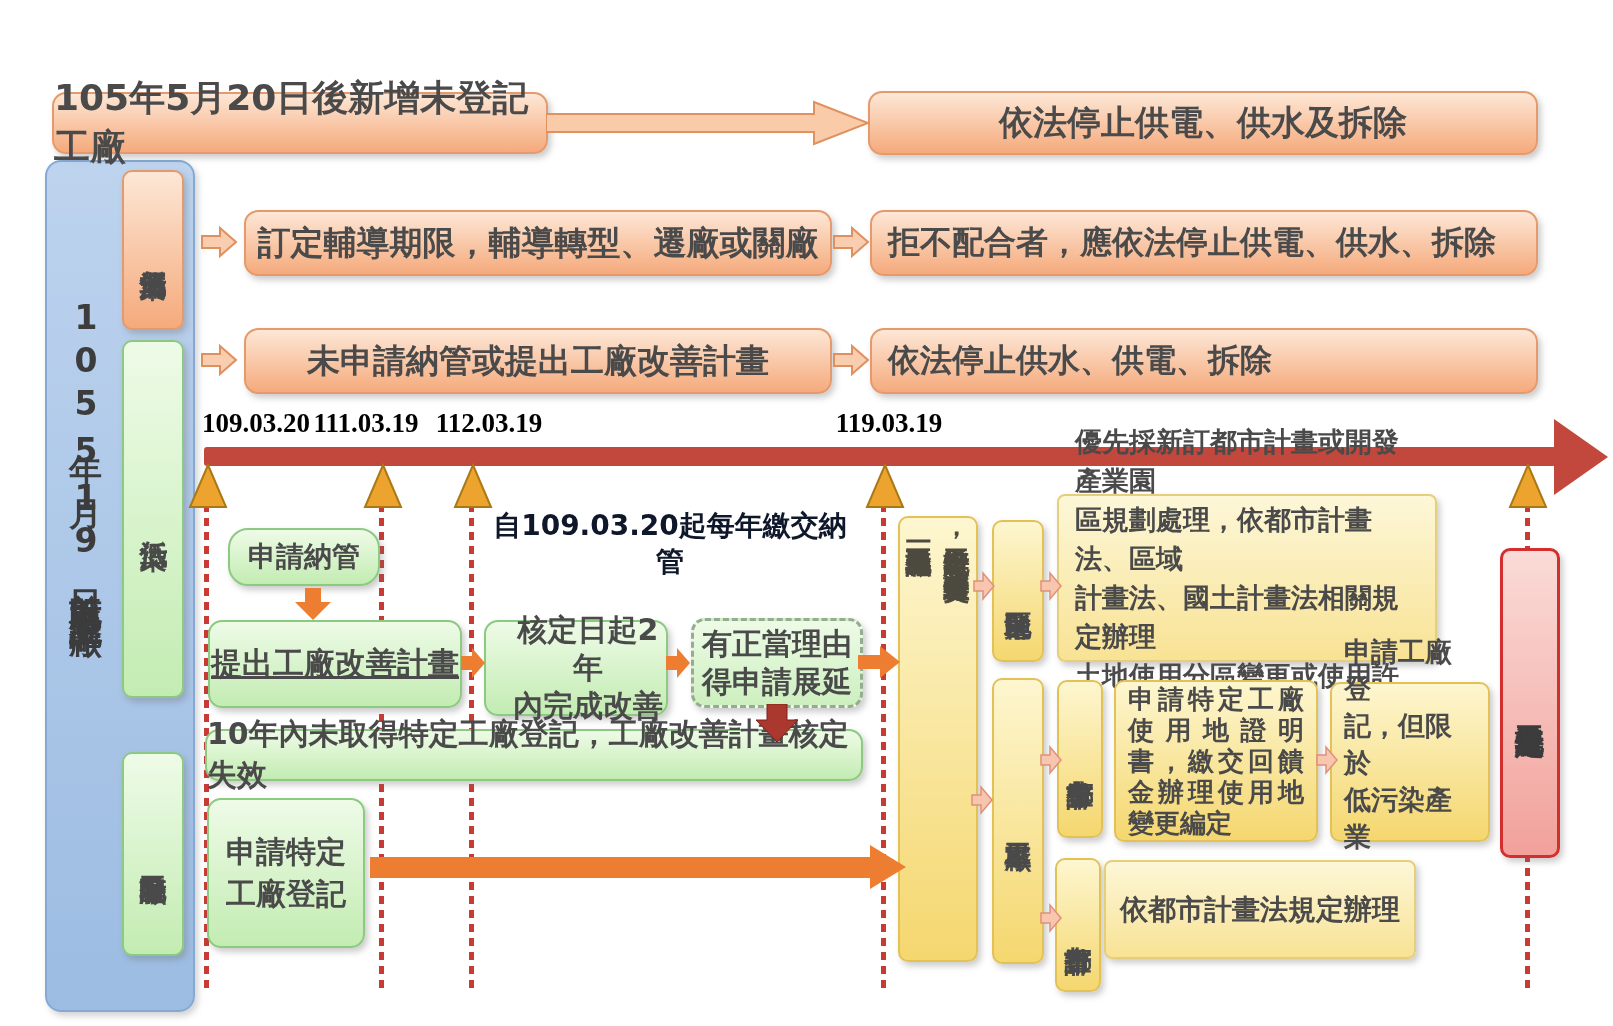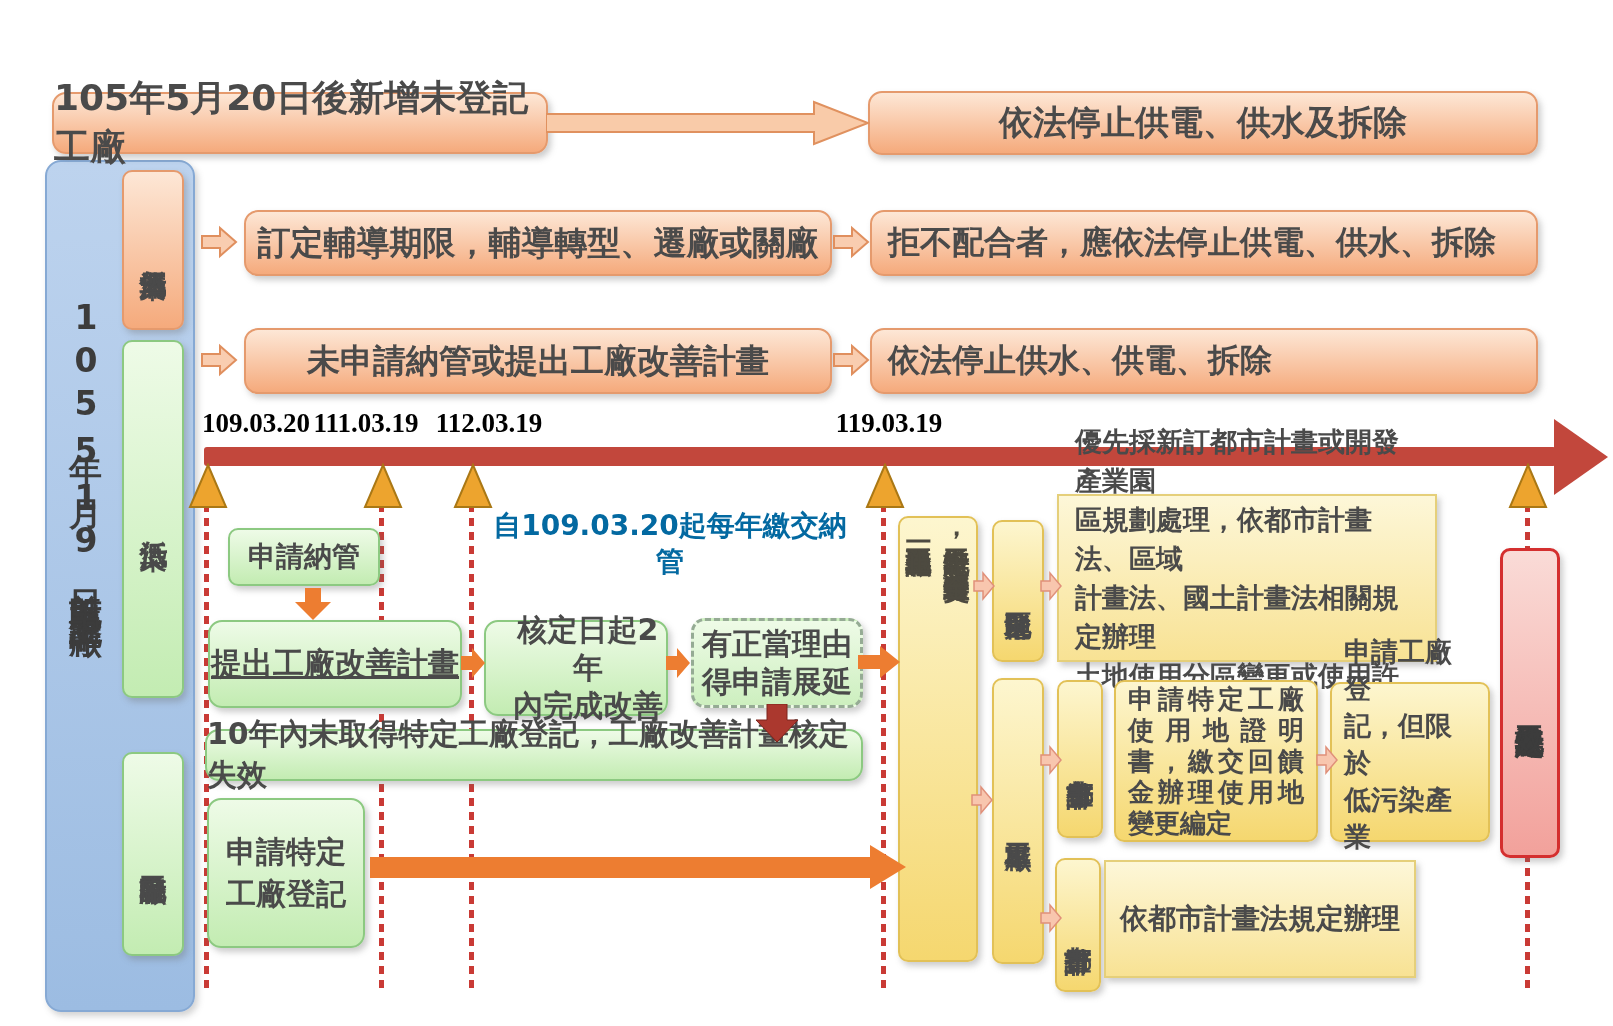--- a/index.html
+++ b/index.html
@@ -5,33 +5,33 @@
   html,body{margin:0;padding:0;background:#ffffff;}
   #stage{position:relative;width:1613px;height:1026px;background:#ffffff;overflow:hidden;
          font-family:"DejaVu Sans",sans-serif;color:#4a4a4a;}
   .abs{position:absolute;box-sizing:border-box;}
   .box{position:absolute;box-sizing:border-box;display:flex;align-items:center;justify-content:center;
        font-weight:bold;color:#4a4a4a;border-radius:14px;box-shadow:3px 4px 6px rgba(110,110,110,.35);z-index:2;}
   .peach{background:linear-gradient(#fde7d6,#f5aa7c);border:2px solid #e59a6d;}
   .green{background:linear-gradient(#eefbe7,#c3ecb2);border:2px solid #8cc981;}
   .green-dashed{background:linear-gradient(#eefbe7,#cdefbf);border:3px dashed #95ab94;}
   .yellow{background:linear-gradient(#fdf6cf,#f5d76f);border:2px solid #e2c157;border-radius:10px;}
-  .yellow-pale{background:linear-gradient(#fdf7d8,#f8e294);border:2px solid #e5cf7a;border-radius:0;}
+  .yellow-pale{background:linear-gradient(#fdf7d8,#f8e294);border:2px solid #e5cf7a;border-radius:8px;}
   .bluebar{background:linear-gradient(#bdd3ee,#9cbce2);border:2px solid #86a9d4;border-radius:16px;
            box-shadow:3px 4px 6px rgba(110,110,110,.3);z-index:1;}
   .pinkbox{background:linear-gradient(#fadbd7,#f2a19b);border:3px solid #d42f2f;border-radius:10px;}
   .vtext{writing-mode:vertical-rl;text-orientation:upright;}
   .leftalign{justify-content:flex-start;padding-left:16px;}
   .tl-date{position:absolute;top:408px;transform:translateX(-50%);font-family:"Liberation Serif",serif;
            font-weight:bold;font-size:27px;color:#000000;white-space:nowrap;z-index:2;}
   .vline{position:absolute;top:504px;width:5px;height:486px;z-index:1;
          background:repeating-linear-gradient(to bottom,#c93a35 0 8px,rgba(0,0,0,0) 8px 14px);}
   .arrow{position:absolute;z-index:3;}
   .note{position:absolute;left:488px;top:508px;width:364px;text-align:center;font-weight:bold;
-        font-size:28px;line-height:36px;color:#0369a1;z-index:2;}
+        font-size:28px;line-height:36px;color:#0f172a;z-index:2;}
   .multiline{flex-direction:column;align-items:stretch;justify-content:center;}
   .jline{text-align:justify;text-align-last:justify;}
   .redbar{position:absolute;left:204px;top:447px;width:1352px;height:19px;background:#c2473c;border-radius:3px;z-index:2;}
   .redhead{position:absolute;left:1554px;top:419px;width:0;height:0;border-left:54px solid #c2473c;
            border-top:38px solid transparent;border-bottom:38px solid transparent;z-index:2;}
 </style>
 </head>
 <body>
 
 <div id="stage">
@@ -111,21 +111,21 @@
       <path d="M20 2 L38 44 H2 Z" fill="#eda42e" stroke="#aa7815" stroke-width="2"></path>
     </svg>
   <svg class="arrow" style="left:1508px;top:463px;" width="40" height="46" viewBox="0 0 40 46">
       <path d="M20 2 L38 44 H2 Z" fill="#eda42e" stroke="#aa7815" stroke-width="2"></path>
     </svg>
 
   <div class="note">
     <div>自109.03.20起每年繳交納管</div>
   </div>
 
-  <div class="box green" style="left:228px;top:528px;width:152px;height:58px;font-size:28px;border-radius:10px;">
+  <div class="box green" style="left:228px;top:528px;width:152px;height:58px;font-size:28px;border-radius:20px;">
     <span>申請納管</span>
   </div>
   <svg class="arrow" style="left:293px;top:588px;" width="40" height="32" viewBox="0 0 40 32">
     <path d="M12 0 V14 H2 L20 32 L38 14 H28 V0 Z" fill="#ed7d31"></path>
   </svg>
   <div class="box green" style="left:208px;top:620px;width:254px;height:88px;font-size:31px;text-decoration:underline;">
     <span>提出工廠改善計畫</span>
   </div>
   <svg class="arrow" style="left:461px;top:646px;" width="24" height="34" viewBox="0 0 24 34">
     <path d="M0 10 H11 V2 L24 17 L11 32 V24 H0 Z" fill="#ed7d31"></path>
@@ -210,21 +210,21 @@
     <div>低污染產業</div>
     <div>類別</div>
   </div>
 
   <svg class="arrow" style="left:1040px;top:902px;" width="22" height="32" viewBox="0 0 22 32">
       <path d="M1 11 H10 V3 L21 16 L10 29 V21 H1 Z" fill="#f8c6ae" stroke="#e0907a" stroke-width="1.5"></path>
     </svg>
   <div class="box yellow" style="left:1055px;top:858px;width:46px;height:134px;">
     <span class="vtext" style="font-size:27px;">都市計畫</span>
   </div>
-  <div class="box yellow-pale" style="left:1104px;top:860px;width:312px;height:118px;font-size:28px;">
+  <div class="box yellow-pale" style="left:1104px;top:860px;width:312px;height:99px;font-size:28px;">
     <span>依都市計畫法規定辦理</span>
   </div>
 
   <div class="box pinkbox" style="left:1500px;top:548px;width:60px;height:310px;">
     <span class="vtext" style="font-size:29px;font-weight:bold;color:#3c3c3c;">特定工廠登記失效</span>
   </div>
 
 </div>
 
 </body></html>

